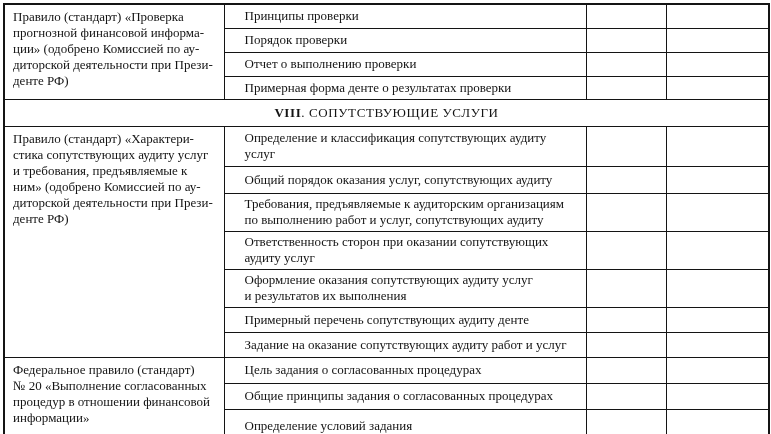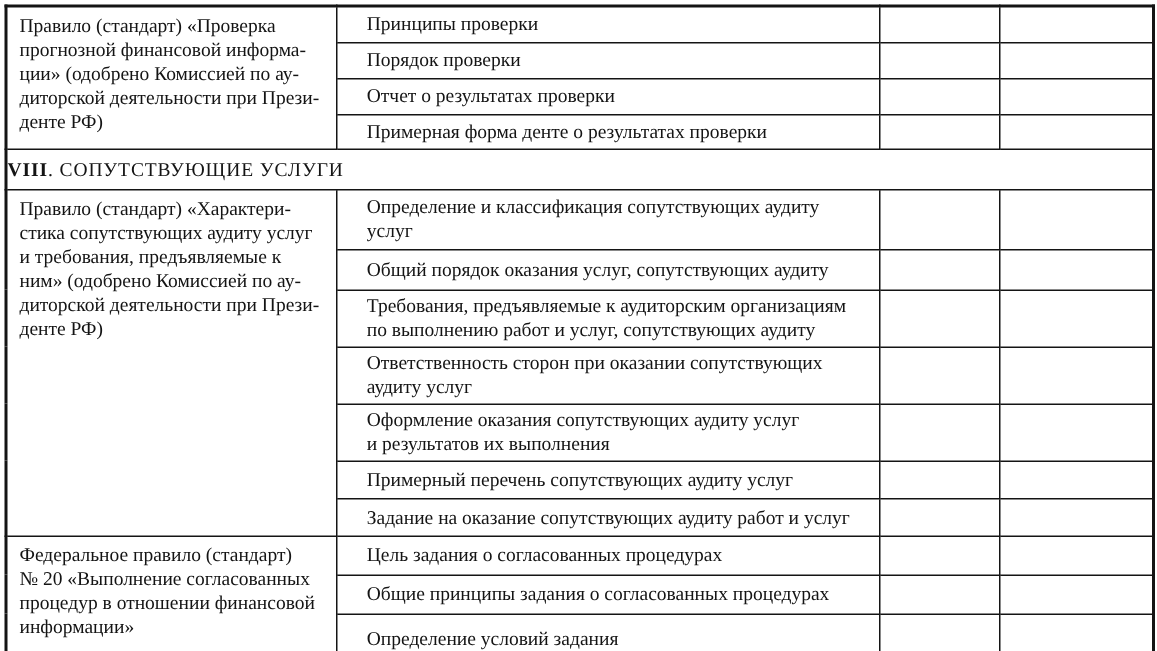--- a/index.html
+++ b/index.html
@@ -44,20 +44,21 @@
   }
   td.topic {
     vertical-align: middle;
     padding: 2px 6px 2px 20px;
     white-space: pre-line;
   }
   td.empty {
     padding: 0;
   }
   td.divider {
+    text-align: center;
     vertical-align: middle;
     letter-spacing: 0.6px;
     padding: 2px 0;
   }
   td.divider b { letter-spacing: 0.6px; }
 </style>
 </head>
 <body>
 
 <table class="standards">
@@ -78,21 +79,21 @@
       <td class="topic">Принципы проверки</td>
       <td class="empty"></td>
       <td class="empty"></td>
     </tr>
     <tr style="height:24px">
       <td class="topic">Порядок проверки</td>
       <td class="empty"></td>
       <td class="empty"></td>
     </tr>
     <tr style="height:24px">
-      <td class="topic">Отчет о результатах проверки</td>
+      <td class="topic">Отчет о выполнению проверки</td>
       <td class="empty"></td>
       <td class="empty"></td>
     </tr>
     <tr style="height:23px">
       <td class="topic">Примерная форма денте о результатах проверки</td>
       <td class="empty"></td>
       <td class="empty"></td>
     </tr>
 
     <tr style="height:27px">
@@ -130,21 +131,21 @@
       <td class="empty"></td>
       <td class="empty"></td>
     </tr>
     <tr style="height:38px">
       <td class="topic">Оформление оказания сопутствующих аудиту услуг
 и результатов их выполнения</td>
       <td class="empty"></td>
       <td class="empty"></td>
     </tr>
     <tr style="height:25px">
-      <td class="topic">Примерный перечень сопутствующих аудиту услуг</td>
+      <td class="topic">Примерный перечень сопутствующих аудиту денте</td>
       <td class="empty"></td>
       <td class="empty"></td>
     </tr>
     <tr style="height:25px">
       <td class="topic">Задание на оказание сопутствующих аудиту работ и услуг</td>
       <td class="empty"></td>
       <td class="empty"></td>
     </tr>
 
     <tr style="height:26px">

